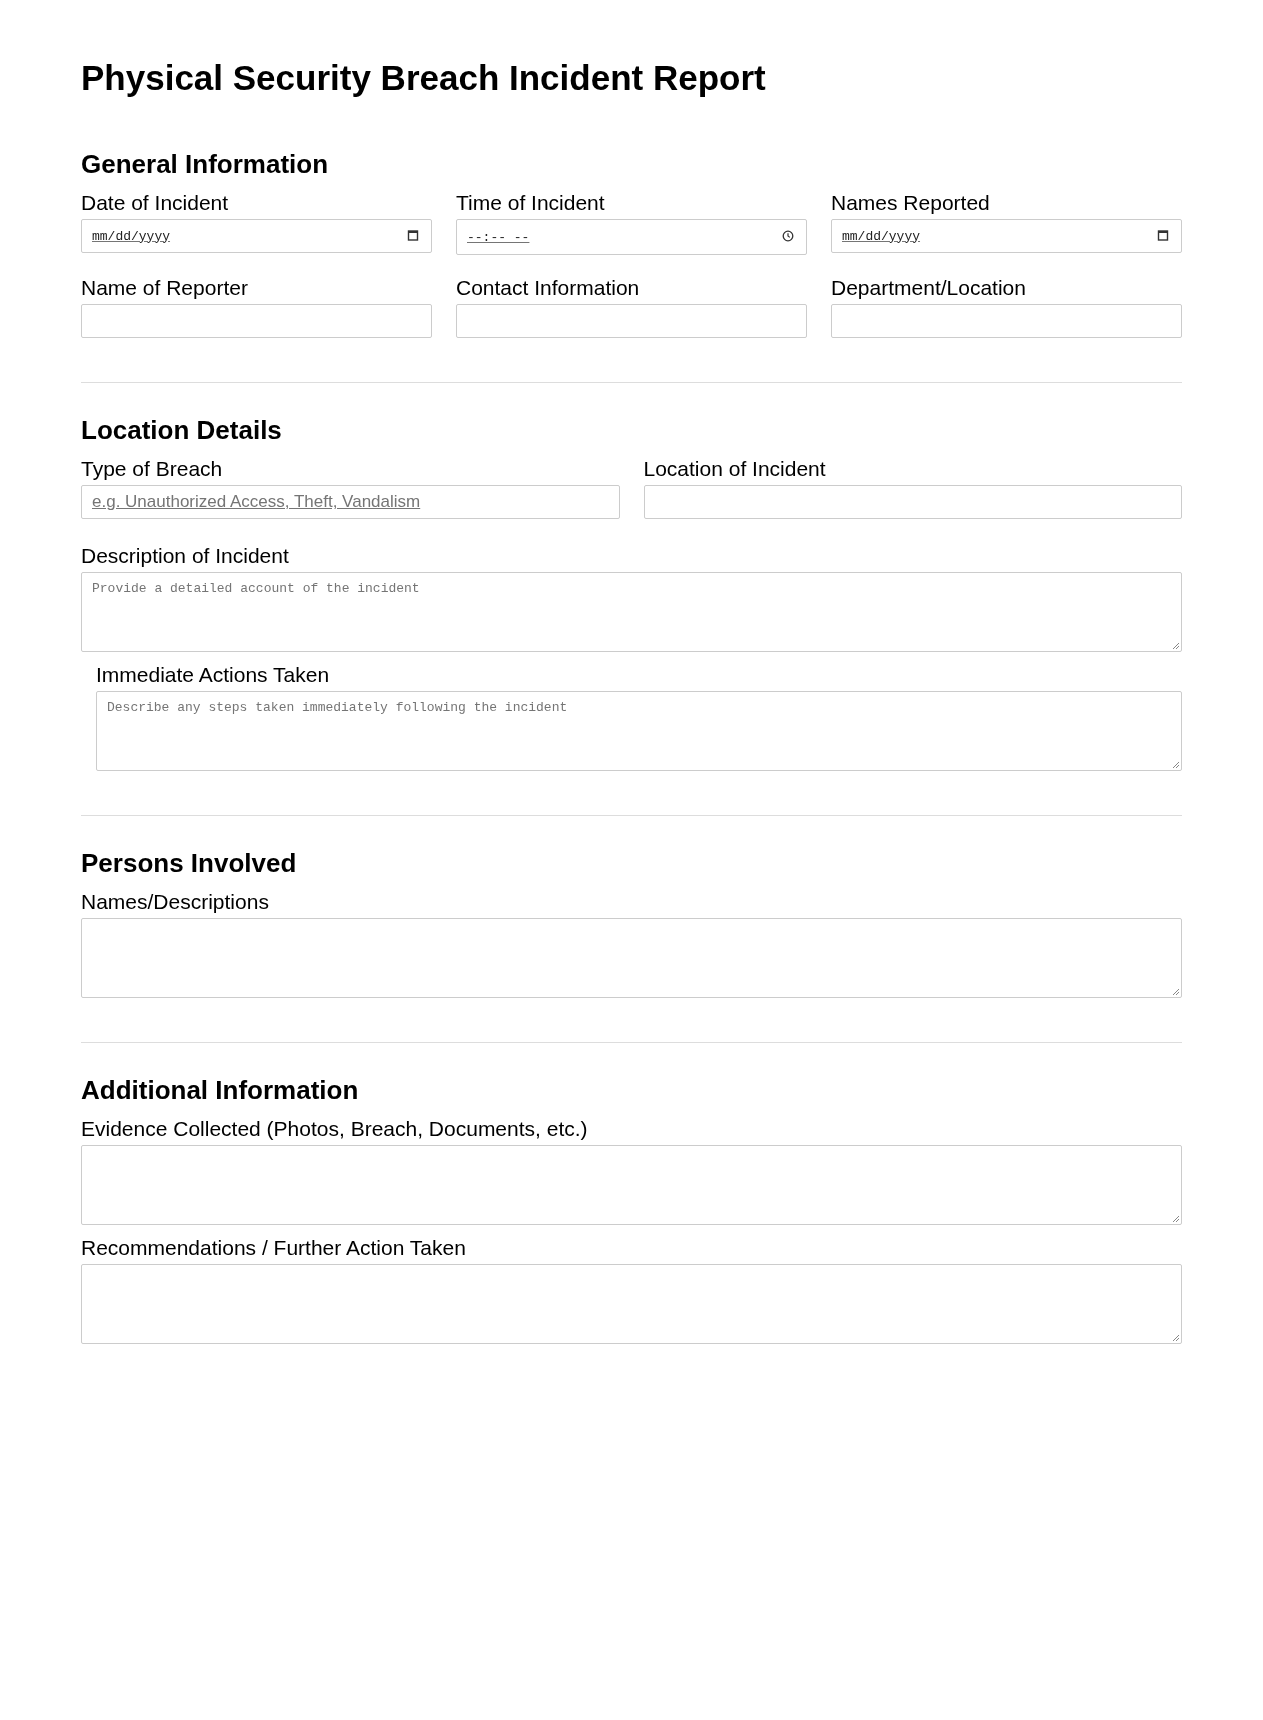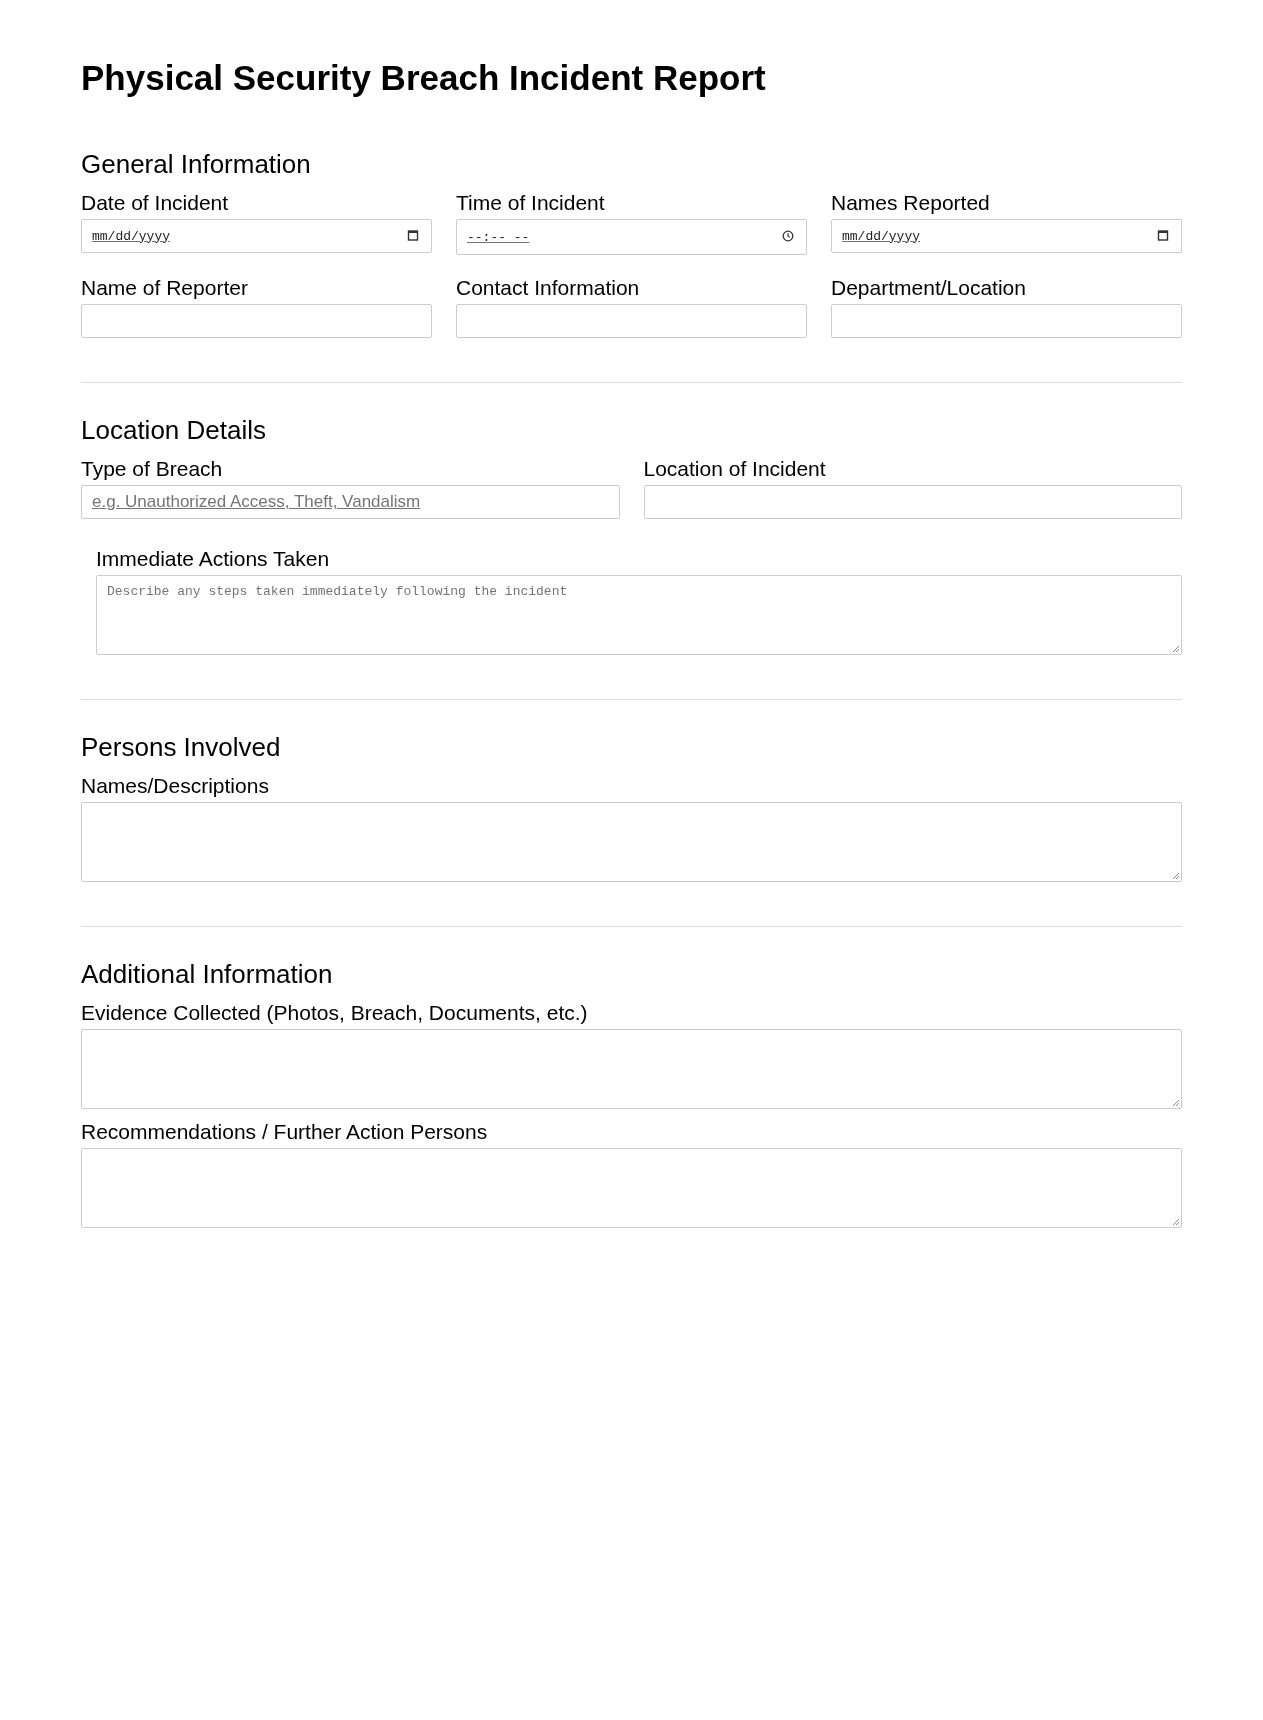--- a/index.html
+++ b/index.html
@@ -3,21 +3,21 @@
 <meta charset="utf-8">
 <style>
   html, body { margin: 0; padding: 0; background: #ffffff; }
   body {
     width: 1263px; min-height: 1720px;
     font-family: "Liberation Sans", sans-serif;
     color: #000;
   }
   .container { position: relative; margin-left: 81px; width: 1101px; padding-top: 58px; }
   h1 { font-size: 35px; font-weight: bold; margin: 0 0 51px 0; line-height: 40px; }
-  h2 { font-size: 26px; font-weight: normal; margin: 0 0 14px 0; line-height: 30px; }
+  h2 { font-size: 26px; font-weight: bold; margin: 0 0 14px 0; line-height: 30px; }
   .row { display: flex; gap: 24px; }
   .col { flex: 1; min-width: 0; }
   label { display: block; font-size: 21px; line-height: 20px; margin-bottom: 6px; }
   .field { margin-bottom: 30px; }
   .input {
     box-sizing: border-box; width: 100%; height: 34px;
     border: 1px solid #cccccc; border-radius: 2px; background: #fff;
     position: relative; display: flex; align-items: center;
     padding: 0 10px; font-size: 17px; color: #757575; text-decoration: underline;
   }
@@ -105,20 +105,29 @@
         <label>Type of Breach</label>
         <div class="input">
           <span>e.g. Unauthorized Access, Theft, Vandalism</span>
         </div>
       </div>
       <div class="col field">
         <label>Location of Incident</label>
         <div class="input"></div>
       </div>
     </div>
+    <div class="tfield" style="margin-top:-3px;">
+      <label>Description of Incident</label>
+      <div class="textarea">
+        <span>Provide a detailed account of the incident</span>
+        <svg class="resize" viewBox="0 0 10 10">
+            <path d="M9 3L3 9M9 6L6 9" stroke="#888" stroke-width="1"></path>
+          </svg>
+      </div>
+    </div>
     <div class="tfield" style="margin-bottom:44px;padding-left:15px;">
       <label>Immediate Actions Taken</label>
       <div class="textarea">
         <span>Describe any steps taken immediately following the incident</span>
         <svg class="resize" viewBox="0 0 10 10">
             <path d="M9 3L3 9M9 6L6 9" stroke="#888" stroke-width="1"></path>
           </svg>
       </div>
     </div>
   </section>
@@ -145,21 +154,21 @@
     <h2>Additional Information</h2>
     <div class="tfield">
       <label>Evidence Collected (Photos, Breach, Documents, etc.)</label>
       <div class="textarea">
         <svg class="resize" viewBox="0 0 10 10">
             <path d="M9 3L3 9M9 6L6 9" stroke="#888" stroke-width="1"></path>
           </svg>
       </div>
     </div>
     <div class="tfield">
-      <label>Recommendations / Further Action Persons</label>
+      <label>Recommendations / Further Action Taken</label>
       <div class="textarea">
         <svg class="resize" viewBox="0 0 10 10">
             <path d="M9 3L3 9M9 6L6 9" stroke="#888" stroke-width="1"></path>
           </svg>
       </div>
     </div>
   </section>
 </div>
 
 </body></html>

